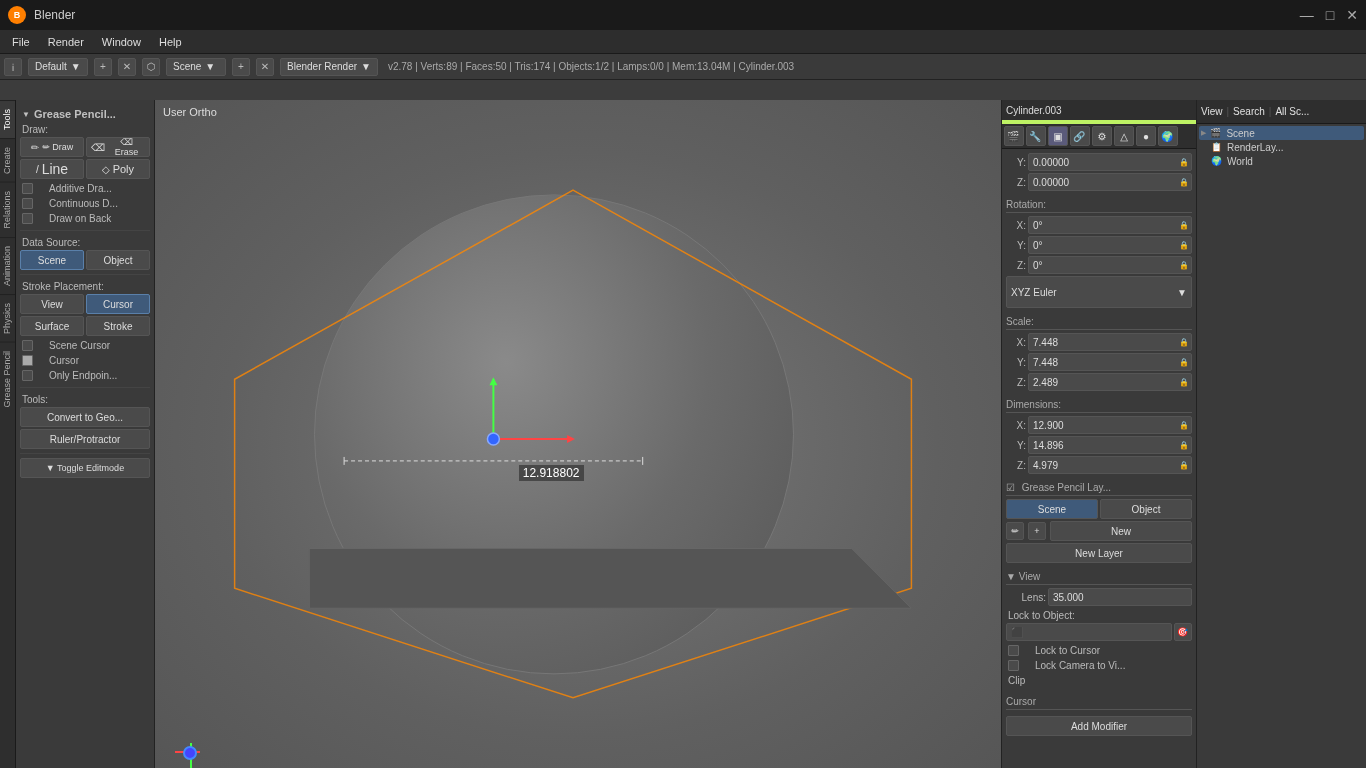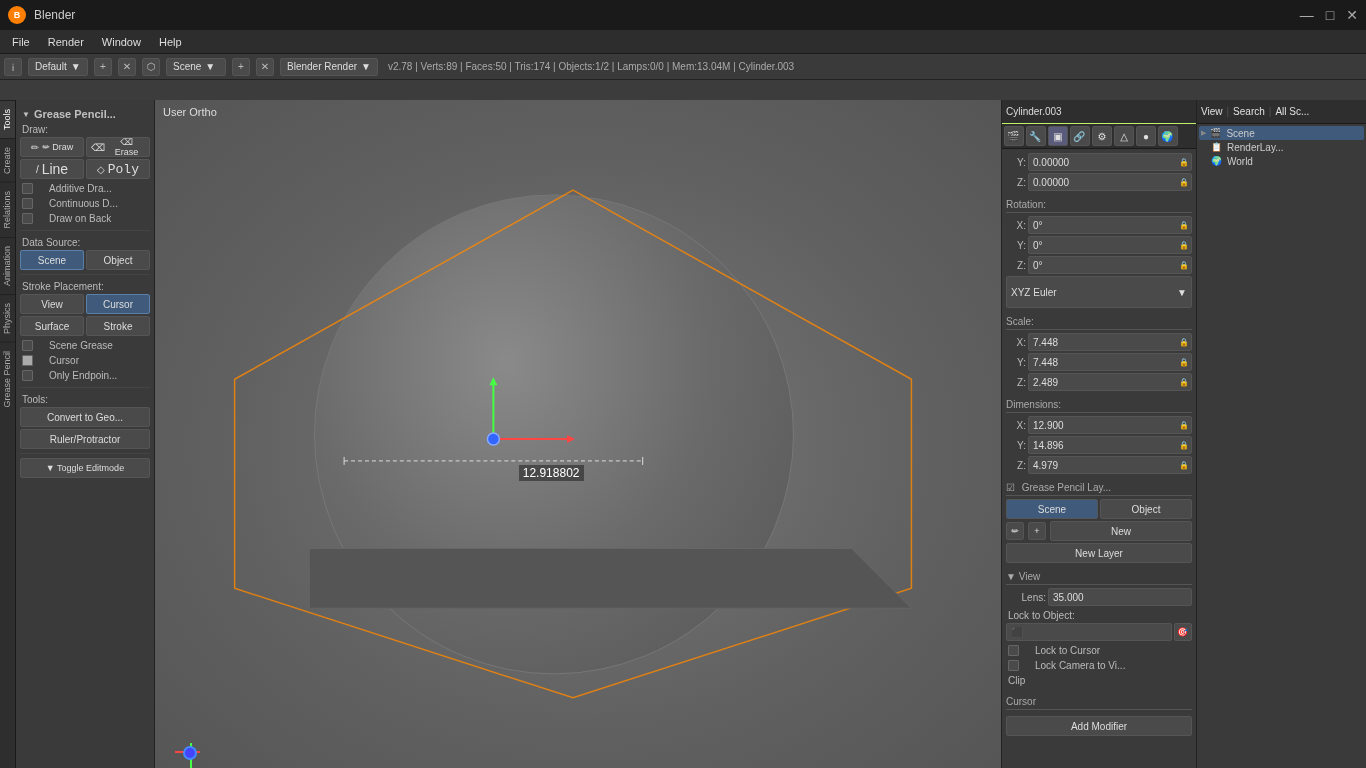--- a/index.html
+++ b/index.html
@@ -263,21 +263,21 @@
       flex-direction: column;
       flex-shrink: 0;
     }
     .right-panel-header {
       background: #2e2e2e;
       padding: 2px 4px;
       display: flex;
       align-items: center;
       gap: 4px;
       height: 24px;
-      border-bottom: 1px solid #bef264;
+      border-bottom: 4px solid #bef264;
     }
     .right-panel-tabs {
       display: flex;
       gap: 2px;
       flex-wrap: wrap;
       padding: 2px;
       background: #2e2e2e;
       border-bottom: 1px solid #1a1a1a;
     }
     .r-tab {
@@ -509,21 +509,21 @@
           <span style="font-size:9px;">⌫ Erase</span>
         </div>
       </div>
       <div class="btn-row">
         <div class="s-btn">
           <span>/</span>
           <span style="font-size:14px;">Line</span>
         </div>
         <div class="s-btn">
           <span>◇</span>
-          <span style="font-size:13px;font-family:Liberation Mono, monospace;">Poly</span>
+          <span style="font-size:11px;">Poly</span>
         </div>
       </div>
 
       <div class="checkbox-row">
         <div class="chk-box"></div>
         <span>Additive Dra...</span>
       </div>
       <div class="checkbox-row">
         <div class="chk-box"></div>
         <span>Continuous D...</span>
@@ -548,21 +548,21 @@
         <div class="s-btn">View</div>
         <div class="s-btn active-blue">Cursor</div>
       </div>
       <div class="btn-row">
         <div class="s-btn">Surface</div>
         <div class="s-btn">Stroke</div>
       </div>
 
       <div class="checkbox-row">
         <div class="chk-box"></div>
-        <span>Scene Grease</span>
+        <span>Scene Cursor</span>
       </div>
 
       <div class="checkbox-row">
         <div class="chk-box" style="background:#aaa;"></div>
         <span>Cursor</span>
       </div>
 
       <div class="checkbox-row">
         <div class="chk-box"></div>
         <span>Only Endpoin...</span>

